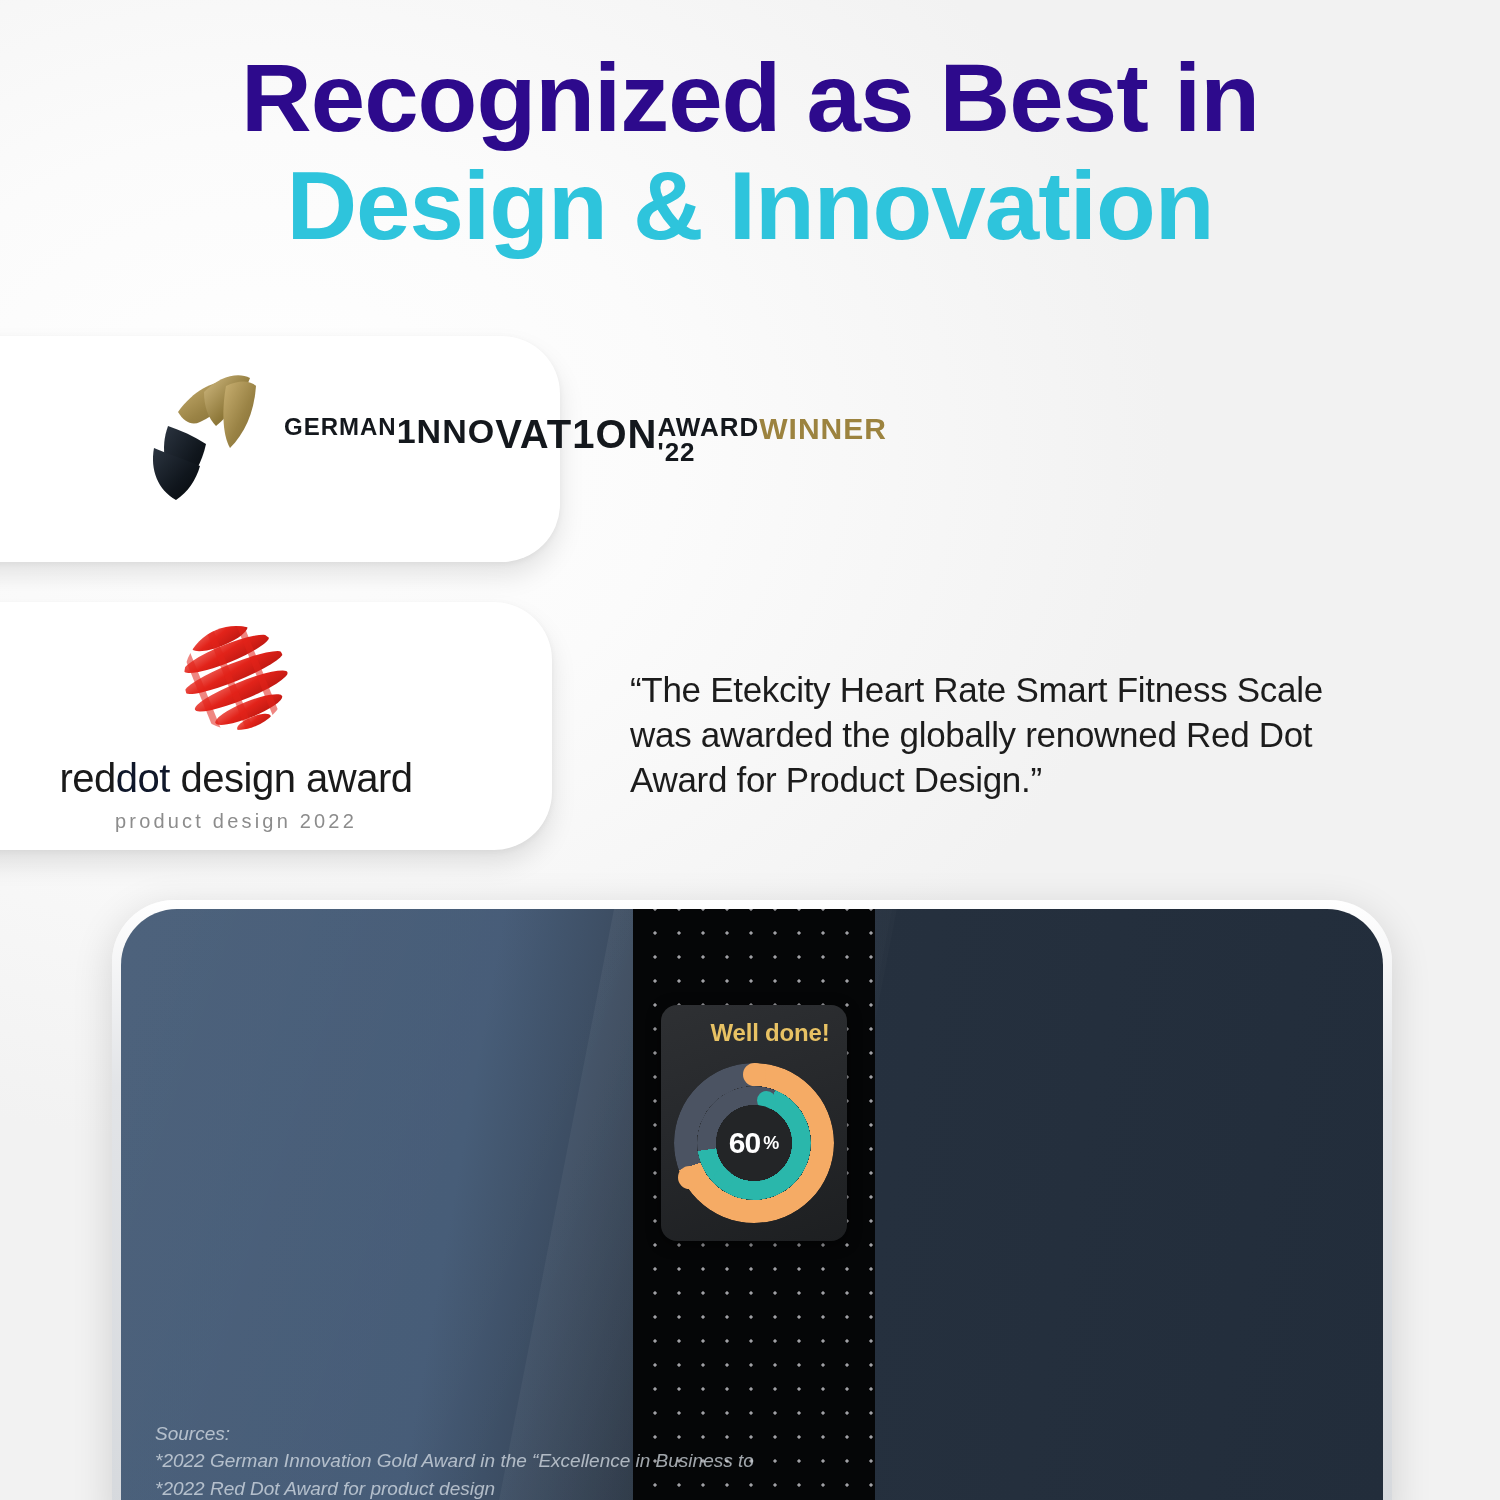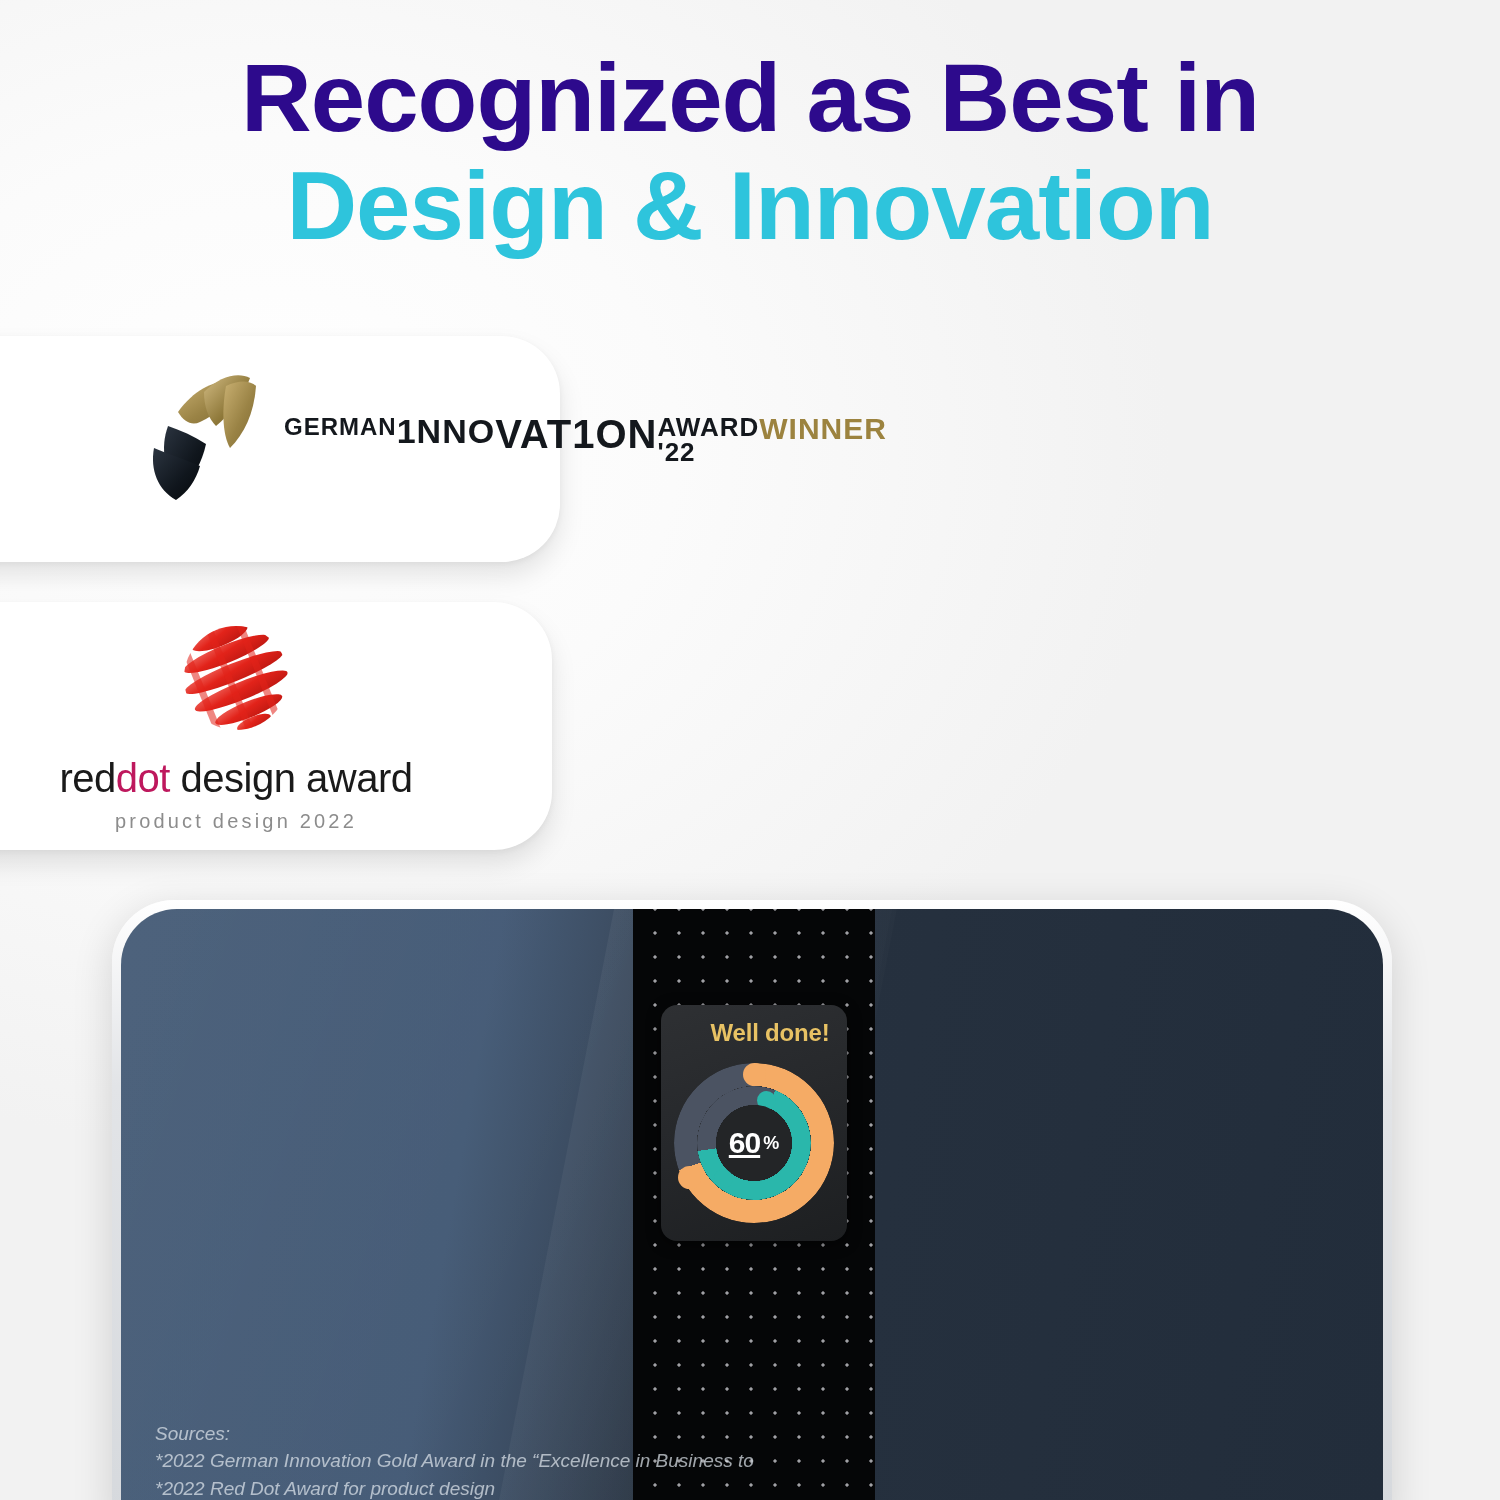--- a/index.html
+++ b/index.html
@@ -115,21 +115,21 @@
     margin: 0 auto 26px auto;
     position: relative;
   }
   .reddot-wordmark {
     font-size: 40px;
     font-weight: 400;
     color: #1a1a1a;
     letter-spacing: -0.5px;
     line-height: 1;
   }
-  .reddot-wordmark .dot-red { color: #be185d; }
+  .reddot-wordmark .dot-red { color: #0f172a; }
   .reddot-sub {
     margin-top: 12px;
     font-size: 20px;
     color: #8c8c8c;
     letter-spacing: 3.2px;
   }
 
   
   .quote {
     position: absolute;
@@ -284,21 +284,20 @@
     background: #232527;
     display: flex;
     align-items: center;
     justify-content: center;
   }
   .pct-value {
     font-size: 30px;
     font-weight: 700;
     color: #ffffff;
     letter-spacing: -1px;
-    text-decoration: underline;
   }
   .pct-unit {
     font-size: 18px;
     font-weight: 700;
     color: #ffffff;
     margin-left: 3px;
   }
 
   
   .sources {
@@ -395,20 +394,21 @@
           </g>
         </svg>
       </div>
       <div class="reddot-wordmark">
         <span>red</span><span class="dot-red">dot</span><span> design award</span>
       </div>
       <div class="reddot-sub">product design 2022</div>
     </div>
   </div>
 
+  <div class="quote quote-2">“The Etekcity Heart Rate Smart Fitness Scale was awarded the globally renowned Red Dot Award for Product Design.”</div>
 
   <div class="scale-wrap">
     <div class="scale-rim"></div>
     <div class="scale-glass">
       <div class="glass-sheen"></div>
       <div class="glass-sheen-2"></div>
 
       <div class="dot-strip">
         <div class="display-panel">
           <div class="display-title">Well done!</div>

